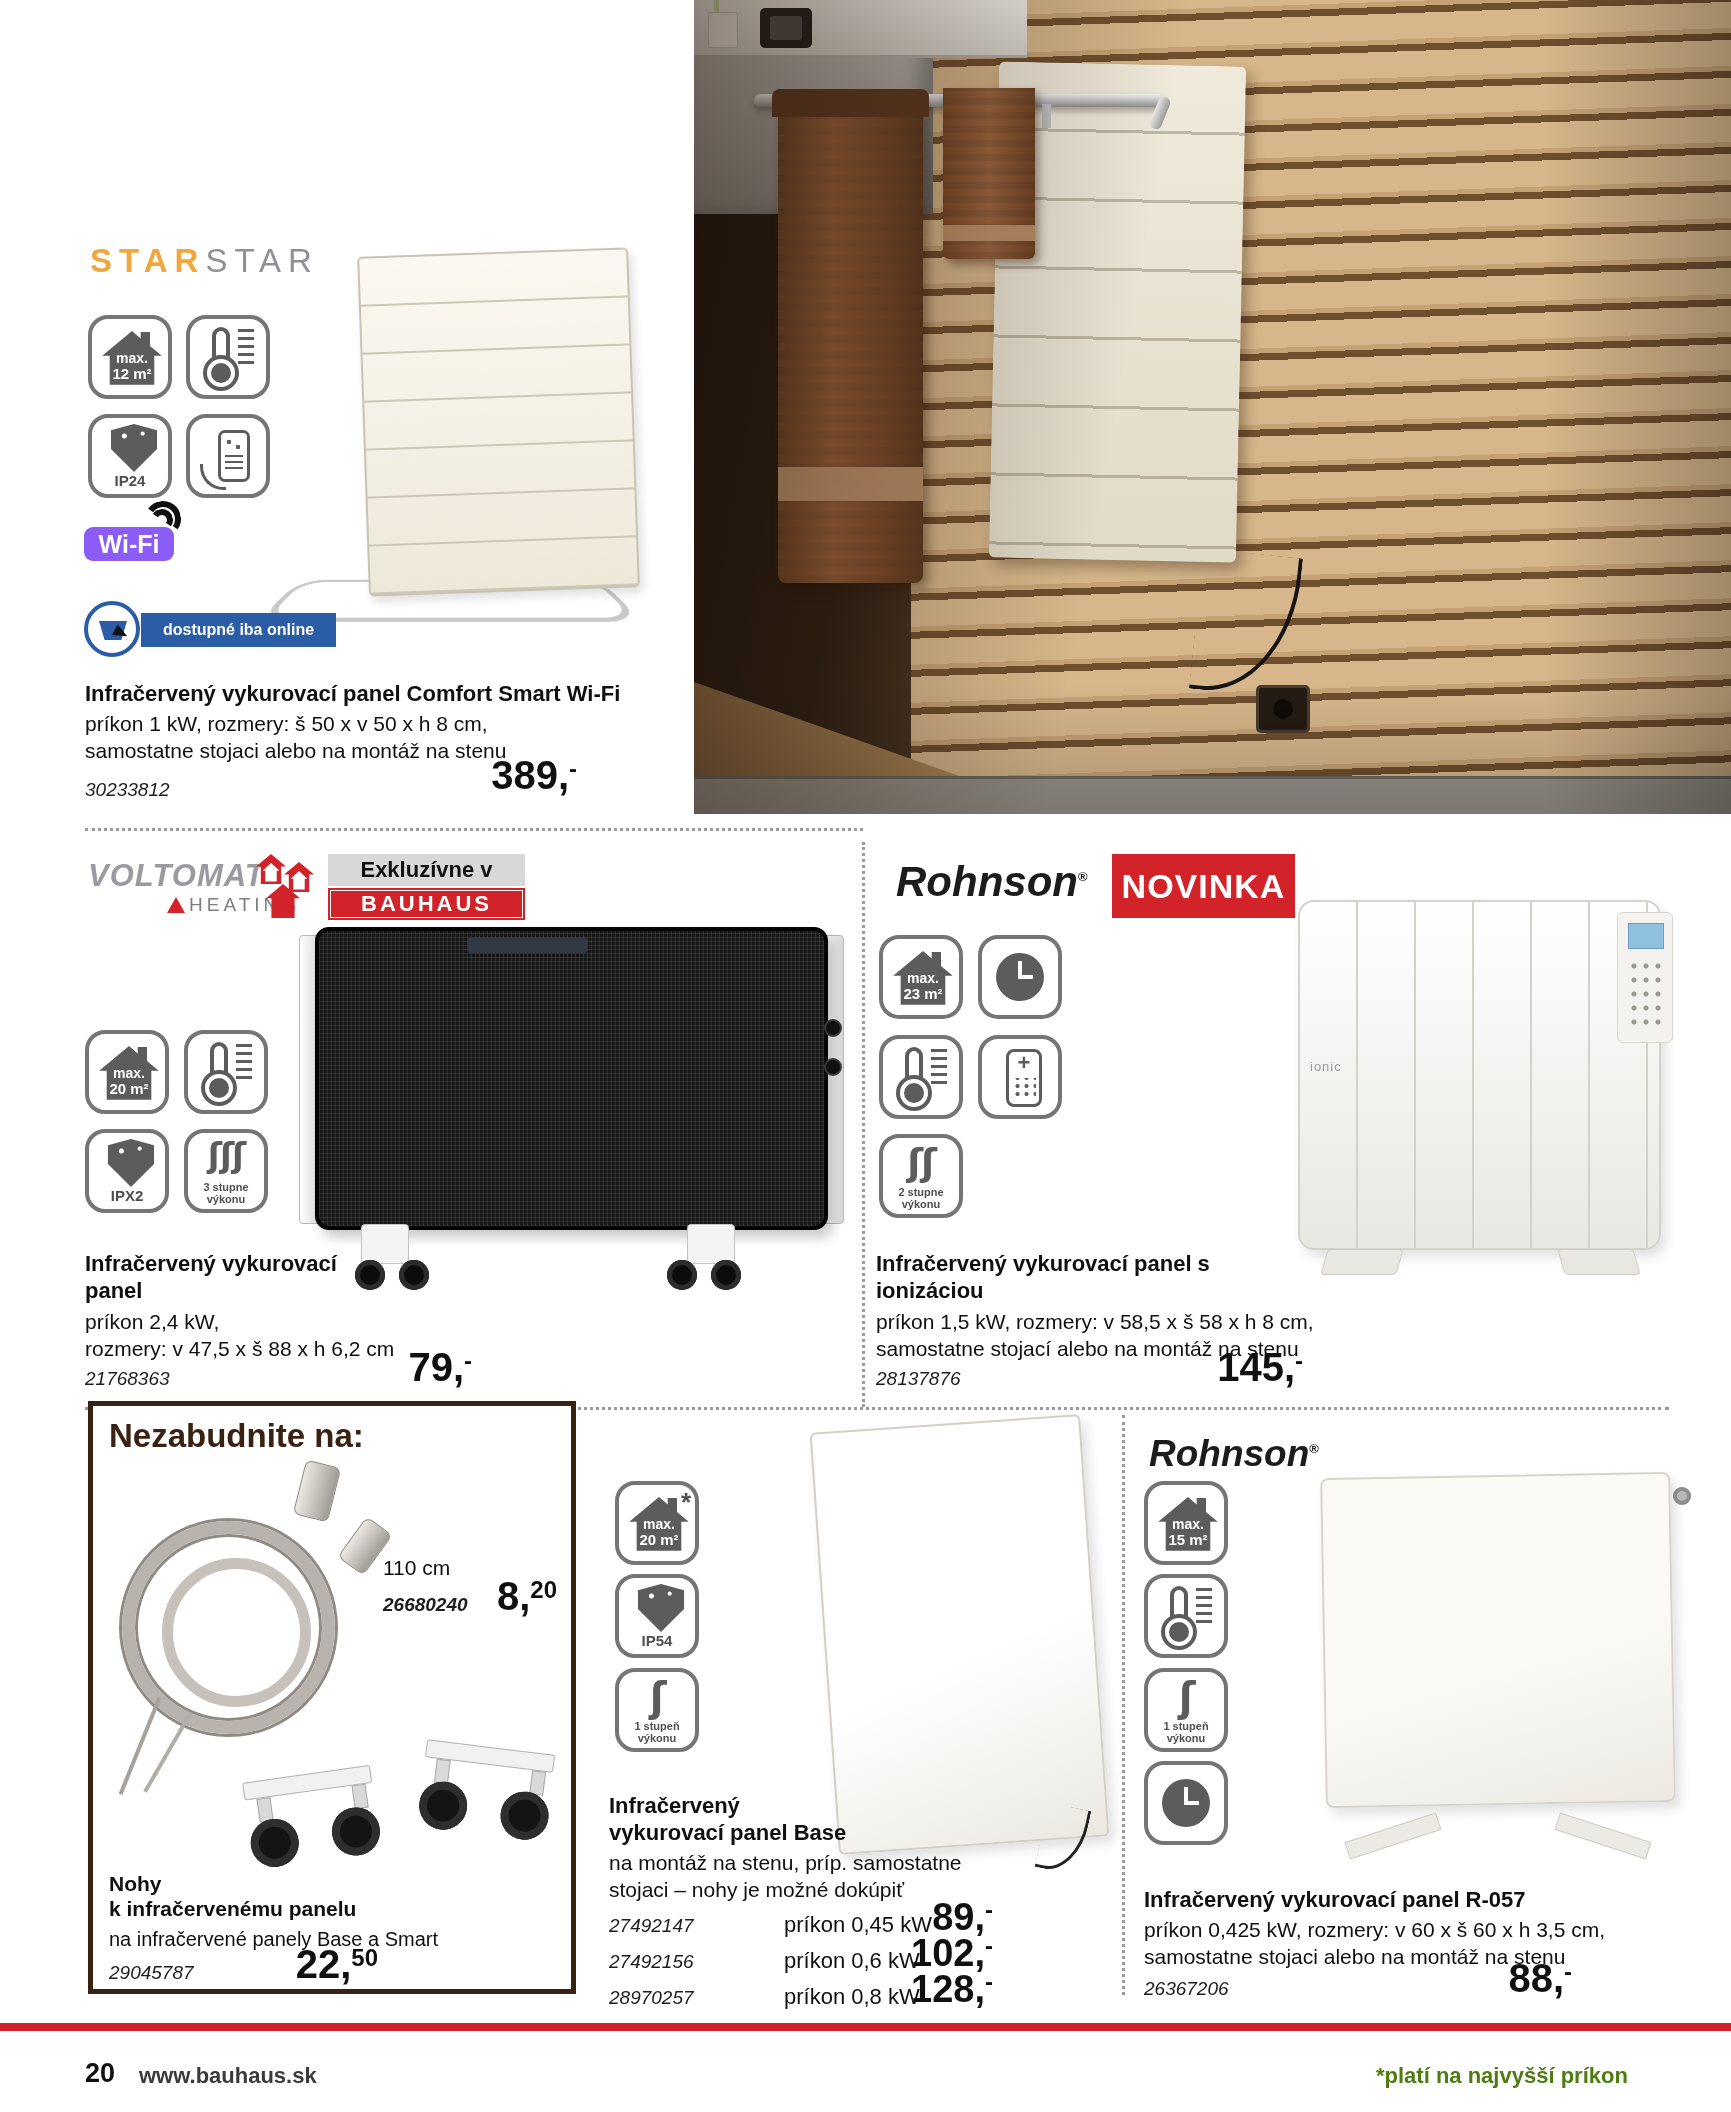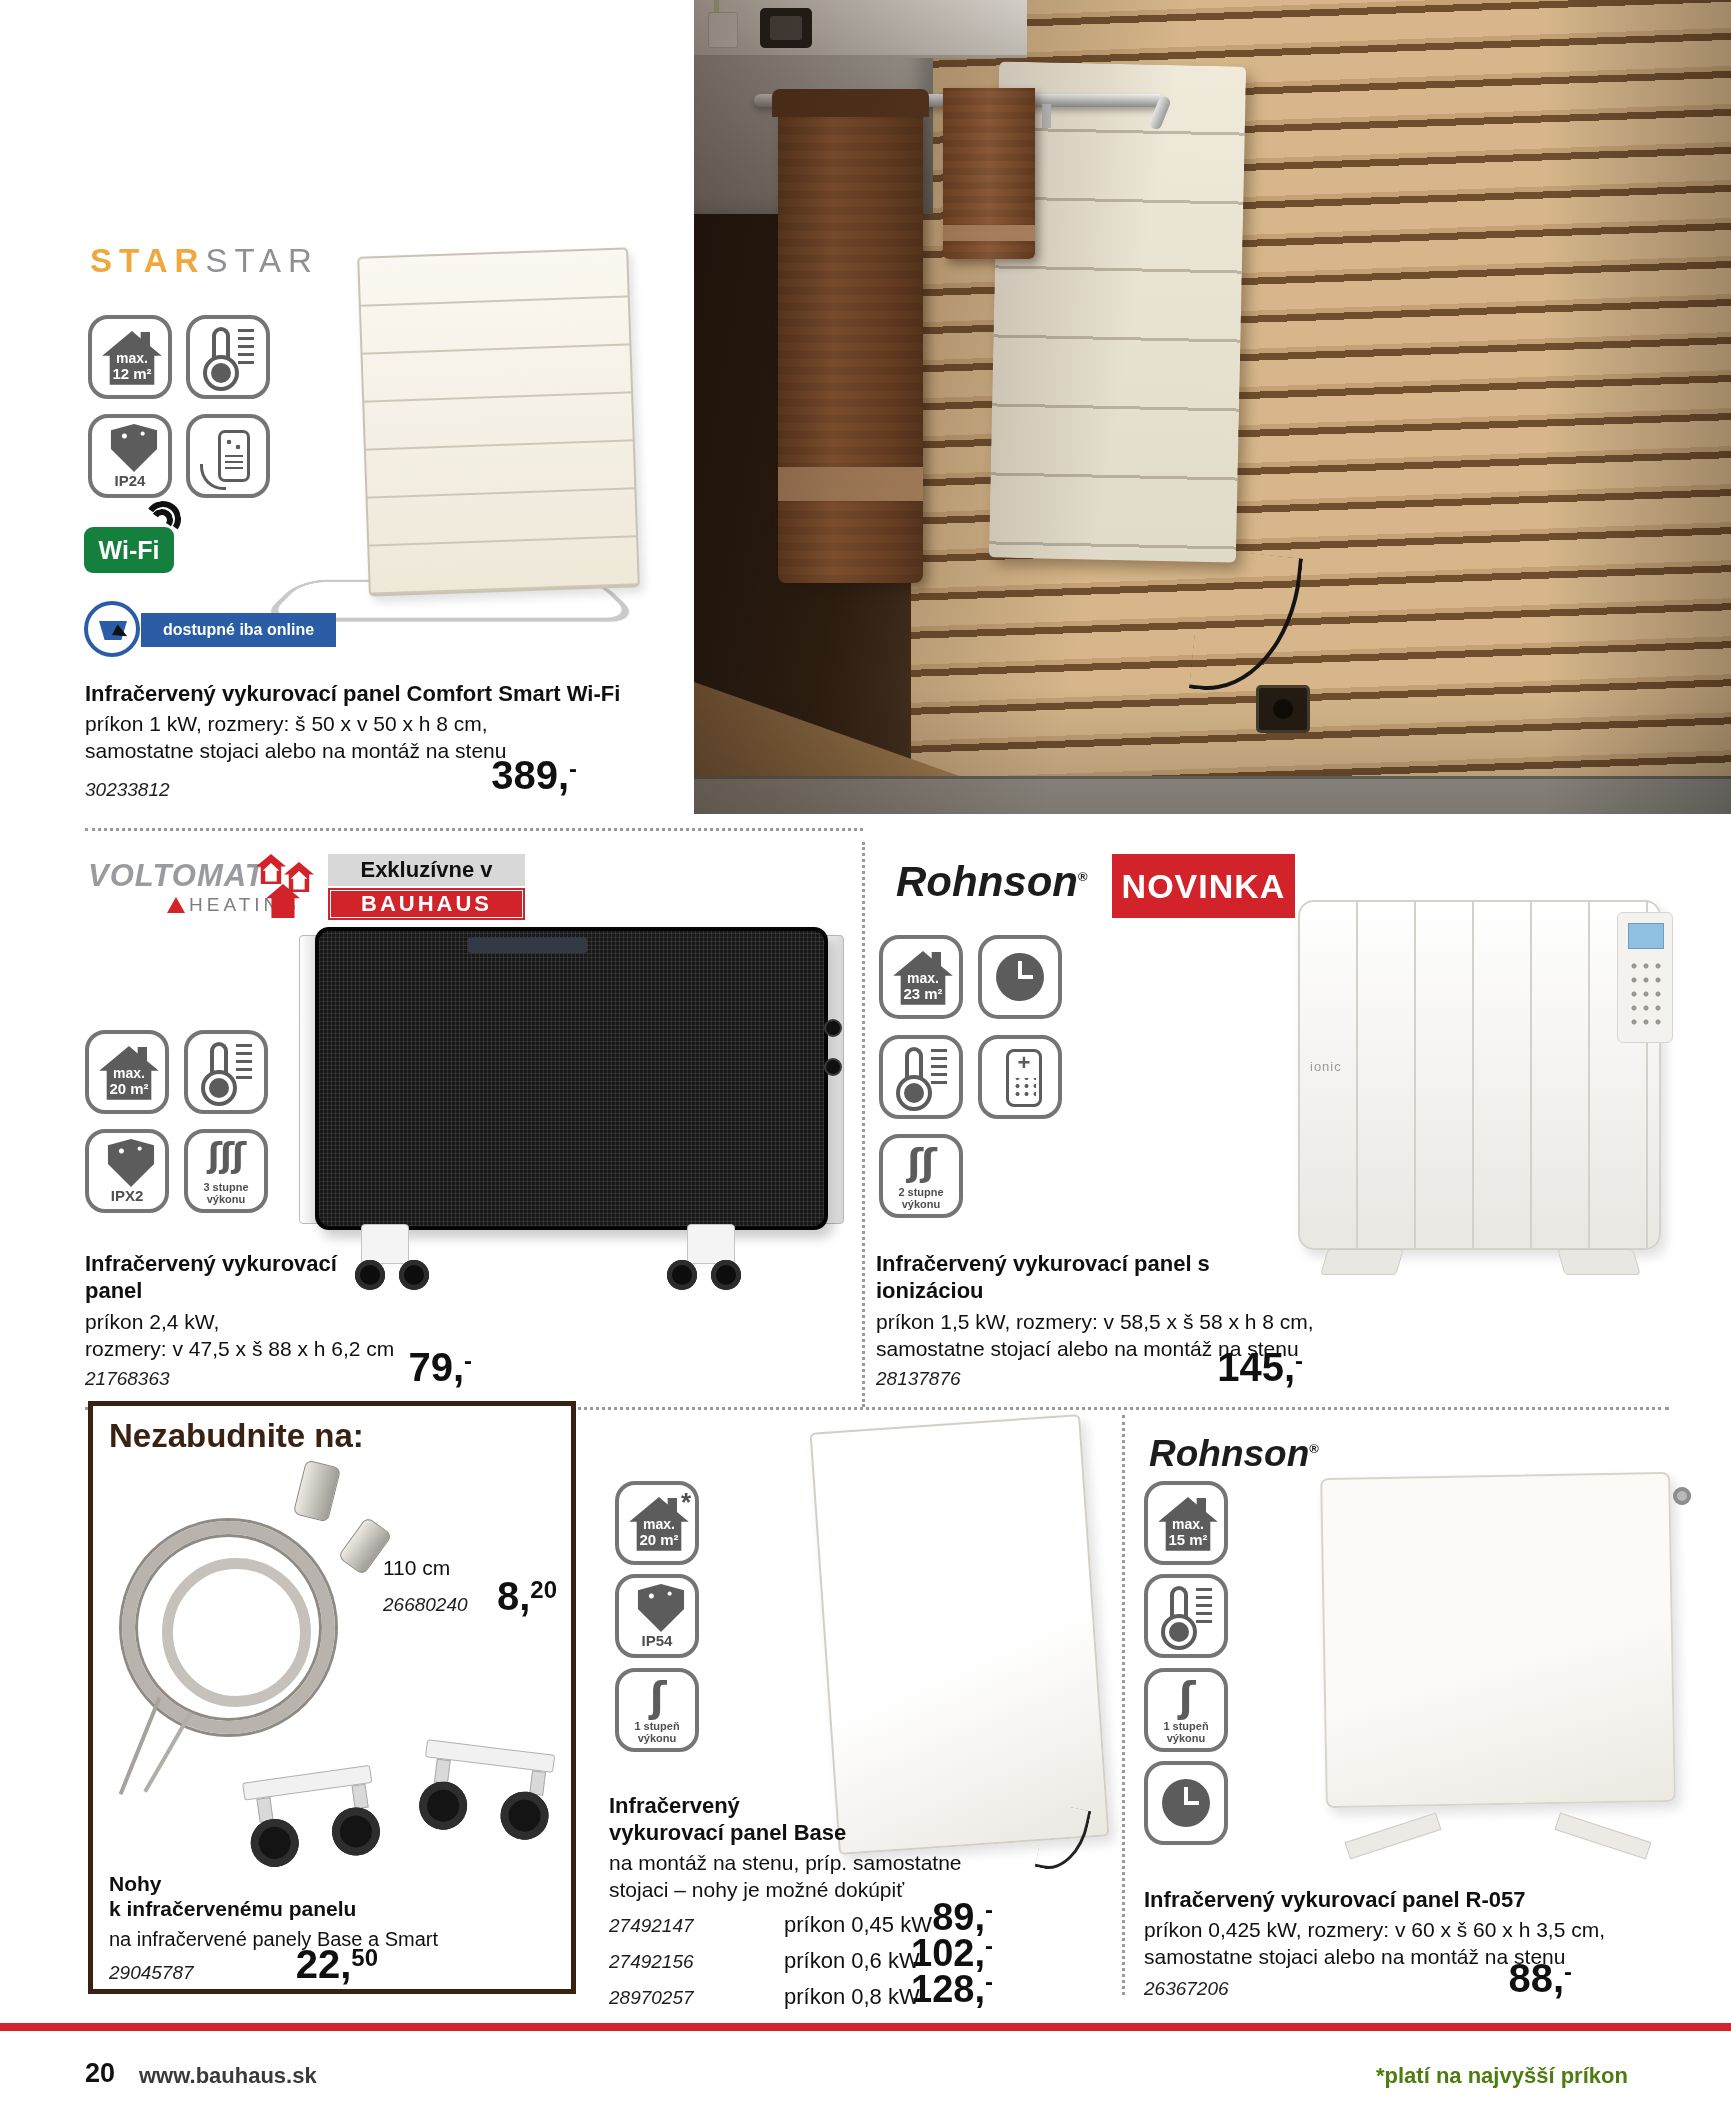--- a/index.html
+++ b/index.html
@@ -59,21 +59,21 @@
   .heating { position:absolute; left:167px; top:894px; color:#7d7e82; font-size:19px; letter-spacing:4px; }
   .heating .tri { display:inline-block; width:0; height:0; border-left:9px solid transparent; border-right:9px solid transparent; border-bottom:16px solid #d2232a; margin-right:4px; vertical-align:-2px; }
   .excl-houses { position:absolute; left:254px; top:854px; width:66px; height:64px; }
   .house-shape { position:absolute; clip-path:polygon(50% 0,100% 42%,84% 42%,84% 100%,16% 100%,16% 42%,0 42%); background:#d2232a; }
   .house-shape.hollow:after { content:""; position:absolute; left:22%; top:30%; width:56%; height:62%; background:#fff; clip-path:polygon(50% 0,100% 42%,84% 42%,84% 100%,16% 100%,16% 42%,0 42%); }
   .excl-top { position:absolute; left:328px; top:854px; width:197px; height:32px; background:#d8d8d8; color:#111; font-weight:bold; font-size:22px; text-align:center; line-height:32px; }
   .excl-bot { position:absolute; left:328px; top:888px; width:197px; height:32px; background:#d2232a; color:#fff; font-weight:bold; font-size:22px; letter-spacing:3px; text-align:center; line-height:32px; box-shadow:inset 0 0 0 2px #d2232a, inset 0 0 0 3px #fff; }
   .rohnson { position:absolute; font-weight:bold; font-style:italic; color:#1c1c1c; white-space:nowrap; }
   .rohnson sup { font-size:13px; font-style:normal; }
   .novinka { position:absolute; left:1112px; top:854px; width:183px; height:64px; background:#d2232a; color:#fff; font-weight:bold; font-size:34px; letter-spacing:1px; display:flex; align-items:center; justify-content:center; }
-  .wifi { position:absolute; left:84px; top:527px; width:90px; height:46px; background:#15803d; border-radius:9px; color:#fff; font-weight:bold; font-size:25px; display:flex; align-items:center; justify-content:center; z-index:4; }
+  .wifi { position:absolute; left:84px; top:527px; width:90px; height:34px; background:#8b5cf6; border-radius:9px; color:#fff; font-weight:bold; font-size:25px; display:flex; align-items:center; justify-content:center; z-index:4; }
   .wifi-arc { position:absolute; border:6px solid #101010; border-radius:50%; border-bottom-color:transparent; border-left-color:transparent; transform:rotate(-10deg); z-index:4; }
   .online-circ { position:absolute; left:84px; top:601px; width:56px; height:56px; border:4px solid #2b5da7; border-radius:50%; background:#fff; z-index:4; }
   .online-basket { position:absolute; left:11px; top:16px; width:28px; height:19px; background:#2b5da7; clip-path:polygon(0 0,100% 0,80% 100%,20% 100%); }
   .online-cursor { position:absolute; left:26px; top:22px; width:0; height:0; border-left:14px solid #111; border-top:6px solid transparent; border-bottom:6px solid transparent; transform:rotate(28deg); }
   .online-label { position:absolute; left:141px; top:613px; width:195px; height:34px; background:#2b5da7; color:#fff; font-weight:bold; font-size:16px; display:flex; align-items:center; justify-content:center; z-index:4; }
 
   
   .ic { position:absolute; width:84px; height:84px; border:4px solid #757575; border-radius:20px; background:#fff; z-index:4; }
   .ic-house { position:absolute; left:9px; top:9px; width:62px; height:58px; background:#5c5c5c;
     clip-path:polygon(2% 48%,50% 5%,64% 18%,64% 7%,79% 7%,79% 31%,98% 48%,86% 48%,86% 98%,14% 98%,14% 48%); }
@@ -328,21 +328,21 @@
 
   <div class="cableimg">
     <div class="coil1"></div>
     <div class="coil2"></div>
     <div class="fit1"></div>
     <div class="fit2"></div>
     <div class="tail1"></div>
     <div class="tail2"></div>
   </div>
   <div class="t-body" style="left:383px;top:1554px;">110 cm</div>
-  <div class="t-sku" style="left:383px;top:1594px;">26680240</div>
+  <div class="t-sku" style="left:383px;top:1594px;font-weight:bold;">26680240</div>
   <div class="price" style="left:448px;top:1574px;width:109px;"><span>8,</span><span class="sup">20</span></div>
 
   <div class="castimg">
     <div class="castgrp" style="left:0;top:30px;transform:rotate(-8deg);">
       <div class="castbar"></div>
       <div class="caststem" style="left:12px;"></div>
       <div class="caststem" style="right:12px;"></div>
       <div class="castwheel" style="left:0;"></div>
       <div class="castwheel" style="right:4px;"></div>
     </div>

